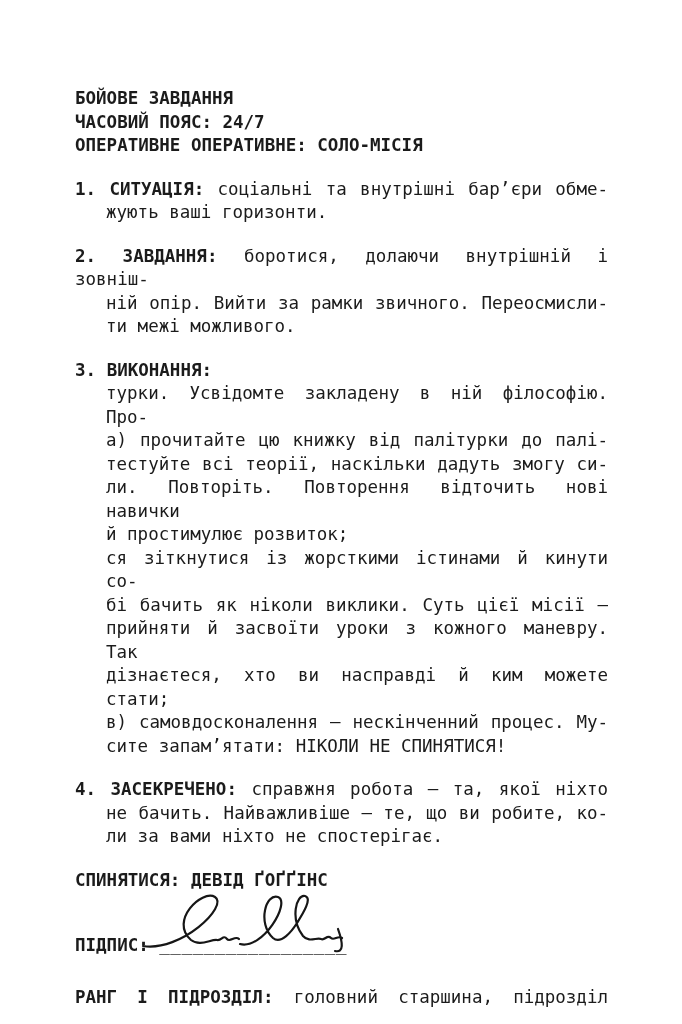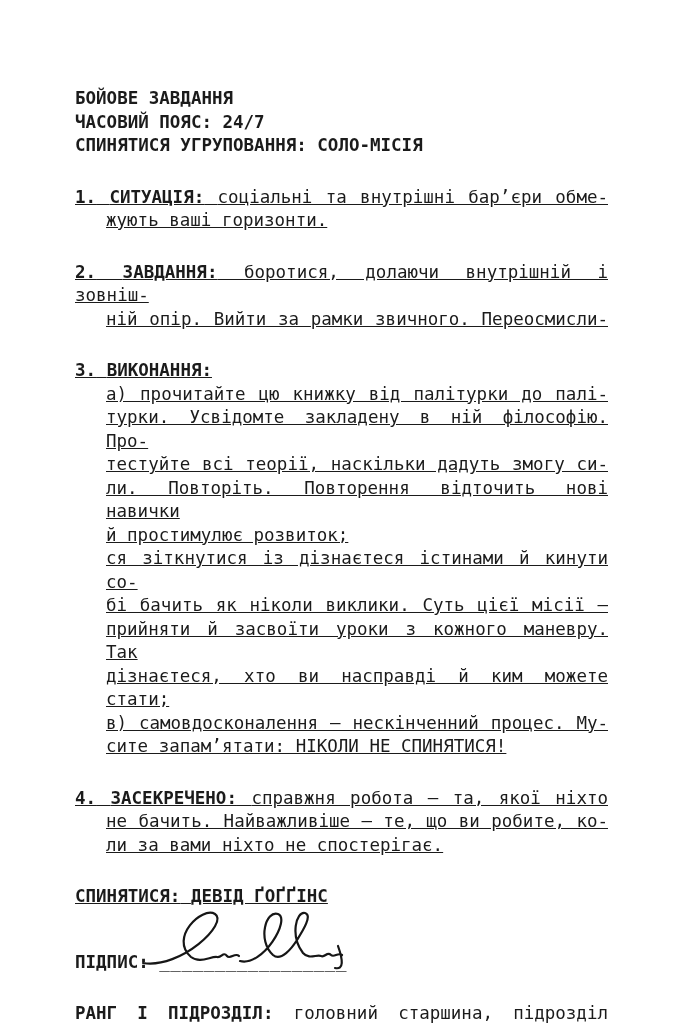--- a/index.html
+++ b/index.html
@@ -23,21 +23,21 @@
   .line {
     white-space: normal;
     text-align: left;
   }
   .line.just {
     text-align: justify;
     text-align-last: justify;
   }
   .cont { padding-left: 31px; }
   .bold { font-weight: bold; }
-  .item, .block { margin-top: 28px; text-decoration: underline; }
+  .item, .block { margin-top: 20px; }
   .sig-row {
     margin-top: 42px;
     position: relative;
   }
   .sig-svg {
     position: absolute;
     left: 64px;
     top: -43px;
     pointer-events: none;
   }
@@ -53,41 +53,42 @@
 </style>
 </head>
 <body>
 
 <div class="page">
 
   <div>
 
   <div class="line bold">БОЙОВЕ ЗАВДАННЯ</div>
       <div class="line bold">ЧАСОВИЙ ПОЯС: 24/7</div>
-      <div class="line bold">СПИНЯТИСЯ УГРУПОВАННЯ: СОЛО-МІСІЯ</div>
+      <div class="line bold">ОПЕРАТИВНЕ ОПЕРАТИВНЕ: СОЛО-МІСІЯ</div>
     </div>
 
   <div>
 
   <div class="item">
         <div class="line just"><span class="bold">1.</span> <span class="bold">СИТУАЦІЯ:</span> <span>соціальні та внутрішні бар’єри обме-</span></div>
         <div class="line cont">жують ваші горизонти.</div>
       </div>
       <div class="item">
         <div class="line just"><span class="bold">2.</span> <span class="bold">ЗАВДАННЯ:</span> <span>боротися, долаючи внутрішній і зовніш-</span></div>
         <div class="line cont just">ній опір. Вийти за рамки звичного. Переосмисли-</div>
+        <div class="line cont">ти межі можливого.</div>
       </div>
       <div class="item">
         <div class="line"><span class="bold">3.</span> <span class="bold">ВИКОНАННЯ:</span></div>
+        <div class="line cont just">турки. Усвідомте закладену в ній філософію. Про-</div>
         <div class="line cont just">а) прочитайте цю книжку від палітурки до палі-</div>
-        <div class="line cont just">турки. Усвідомте закладену в ній філософію. Про-</div>
         <div class="line cont just">тестуйте всі теорії, наскільки дадуть змогу си-</div>
         <div class="line cont just">ли. Повторіть. Повторення відточить нові навички</div>
         <div class="line cont">й простимулює розвиток;</div>
-        <div class="line cont just">ся зіткнутися із дізнаєтеся істинами й кинути со-</div>
+        <div class="line cont just">ся зіткнутися із жорсткими істинами й кинути со-</div>
         <div class="line cont just">бі бачить як ніколи виклики. Суть цієї місії —</div>
         <div class="line cont just">прийняти й засвоїти уроки з кожного маневру. Так</div>
         <div class="line cont just">дізнаєтеся, хто ви насправді й ким можете стати;</div>
         <div class="line cont just">в) самовдосконалення — нескінченний процес. Му-</div>
         <div class="line cont">сите запам’ятати: НІКОЛИ НЕ СПИНЯТИСЯ!</div>
       </div>
       <div class="item">
         <div class="line just"><span class="bold">4.</span> <span class="bold">ЗАСЕКРЕЧЕНО:</span> <span>справжня робота — та, якої ніхто</span></div>
         <div class="line cont just">не бачить. Найважливіше — те, що ви робите, ко-</div>
         <div class="line cont">ли за вами ніхто не спостерігає.</div>

